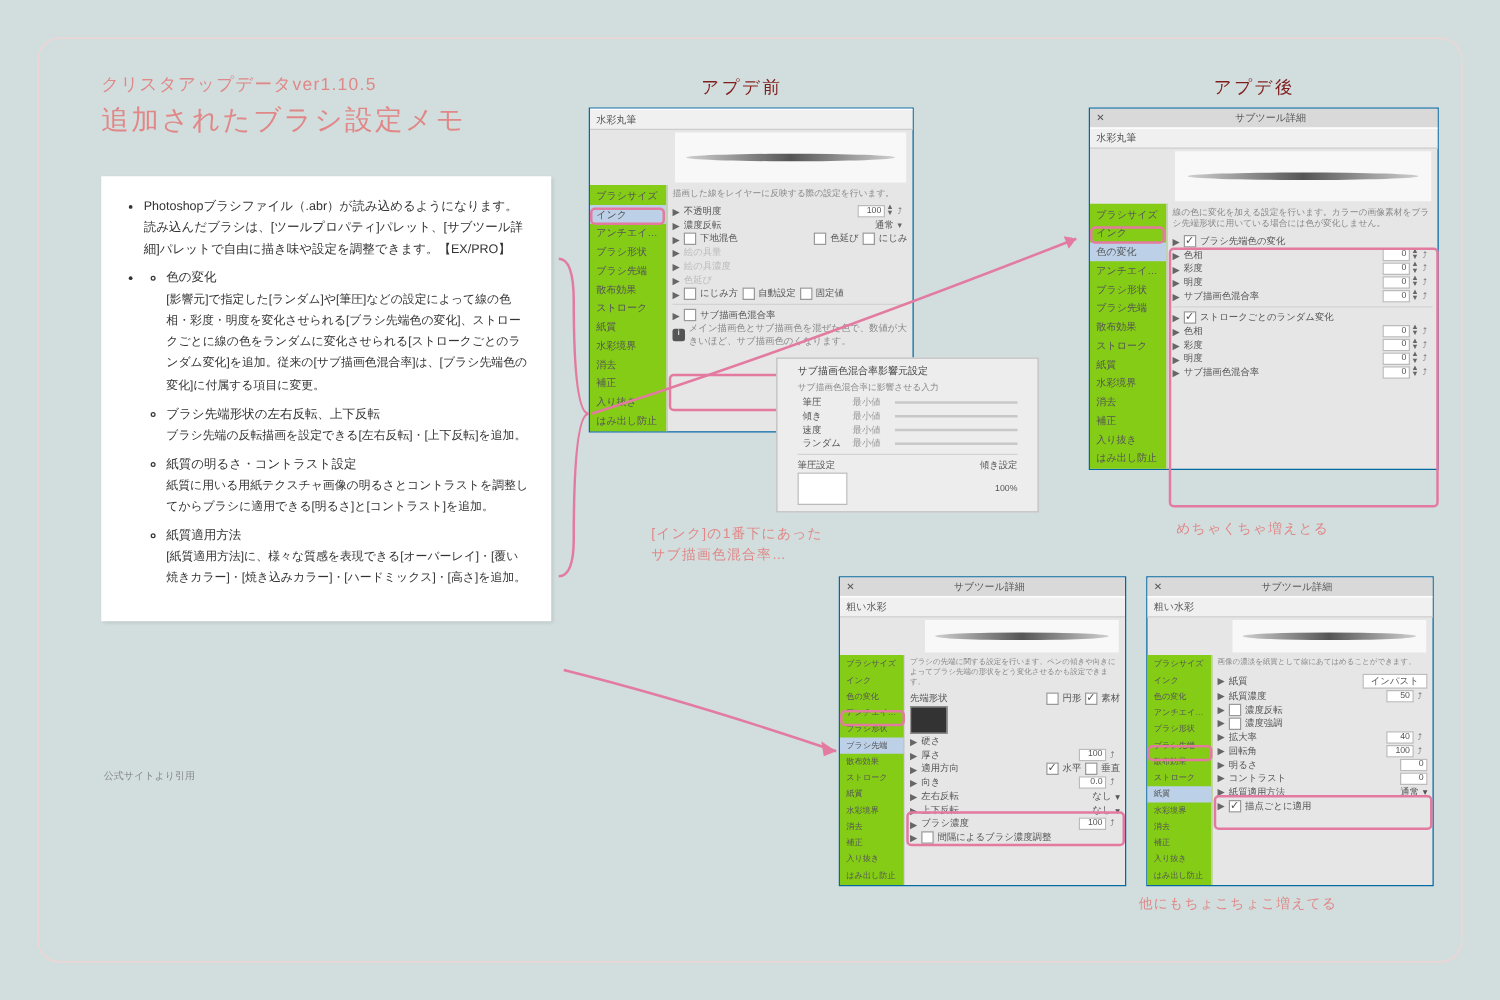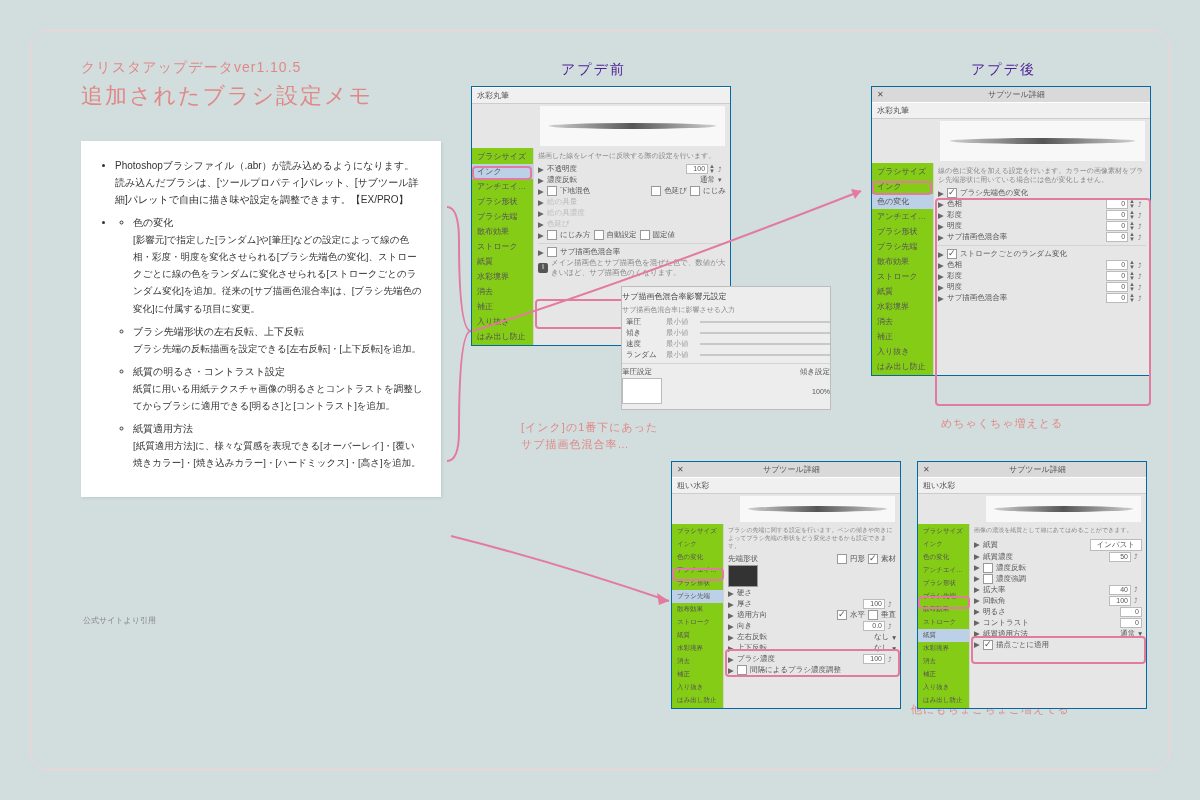--- a/index.html
+++ b/index.html
@@ -30,21 +30,21 @@
     position: absolute; top: 110px; left: 50px;
     width: 360px; background: #fff; padding: 16px 18px 20px;
     font-size: 10px; line-height: 1.7; color: #333;
     box-shadow: 1px 1px 3px rgba(0,0,0,0.1);
   }
   .note-box ul { list-style: disc; padding-left: 16px; }
   .note-box ul ul { list-style: circle; padding-left: 18px; margin-top: 4px;}
   .note-box li { margin-bottom: 6px; }
   .uline { display: inline-block; border-bottom: 1px solid #d47; padding-bottom: 1px; }
   .note-foot { font-size: 8px; color: #888; margin-top: 24px; position: absolute; left: 52px; top: 560px;}
-  .col-label { color: #4c1d95; font-size: 14px; letter-spacing: 2px; position: absolute; }
+  .col-label { color: #7f1d1d; font-size: 14px; letter-spacing: 2px; position: absolute; }
   .anno { color: #e08888; font-size: 11px; letter-spacing: 1px; position: absolute; line-height: 1.5;}
 
   
   .panel {
     position: absolute;
     background: #e6e6e6;
     border: 1px solid #0369a1;
     font-size: 8px;
     color: #555;
   }
@@ -77,21 +77,21 @@
   .row .up { width:8px; font-size:7px; color:#666;}
   .spin { display:inline-flex; align-items:center; gap:1px; }
   .spin .num{ border:1px solid #bbb; background:#fff; width:22px; height:10px; font-size:7px; text-align:right; padding:0 2px;}
   .spin .btns{ font-size:6px; line-height:5px; color:#666;}
   .sec-sep { border-top: 1px solid #d3d3d3; margin:3px 0;}
   .pink-box { position: absolute; border: 2px solid #e37aa0; border-radius:4px; pointer-events:none; }
 
   
   .popup {
     position:absolute; background:#ededed; border:1px solid #bdbdbd;
-    font-size:7.5px; color:#555; padding: 4px 0;
+    font-size:7.5px; color:#555; padding: 4px 16px;
   }
   .popup .ptitle{ font-size:8px; color:#444; margin-bottom:3px; }
   .popup .prow{ display:flex; align-items:center; gap:4px; margin:1px 0;}
   .popup .prow .pslider{ flex:1; height:2px; background:#c8c8c8; position:relative;}
 
   .mark { position:absolute; color:#e88; font-size:12px; }
 </style>
 </head>
 <body>
 
@@ -362,21 +362,21 @@
       </div>
     </div>
     <div class="pink-box" style="top:150px; left:841px; width:60px; height:14px;"></div>
     <div class="pink-box" style="top:167px; left:904px; width:216px; height:208px;"></div>
 
     <span class="mark" style="top:150px; left:823px;">〟</span>
 
     <div class="anno" style="top:388px; left:490px; width:200px;"><span style="white-space:pre-line">[インク]の1番下にあった
 サブ描画色混合率…</span></div>
     <div class="anno" style="top:384px; left:910px;">めちゃくちゃ増えとる</div>
-    <div class="anno" style="top:670px; left:880px;">他にもちょこちょこ増えてる</div>
+    <div class="anno" style="top:684px; left:880px;">他にもちょこちょこ増えてる</div>
 
     <div class="panel" style="top:430px; left:640px; width:230px; font-size:7px;">
       <div class="hd">
           <span>✕</span>
           <span style="flex:1;text-align:center">サブツール詳細</span>
         </div>
       <div class="tool-title">粗い水彩</div>
       <div class="brush-prev" style="height:26px;"></div>
       <div class="panel-body">
         <div class="sidebar" id="sb-bl" style="width:52px; font-size:6.5px;">

